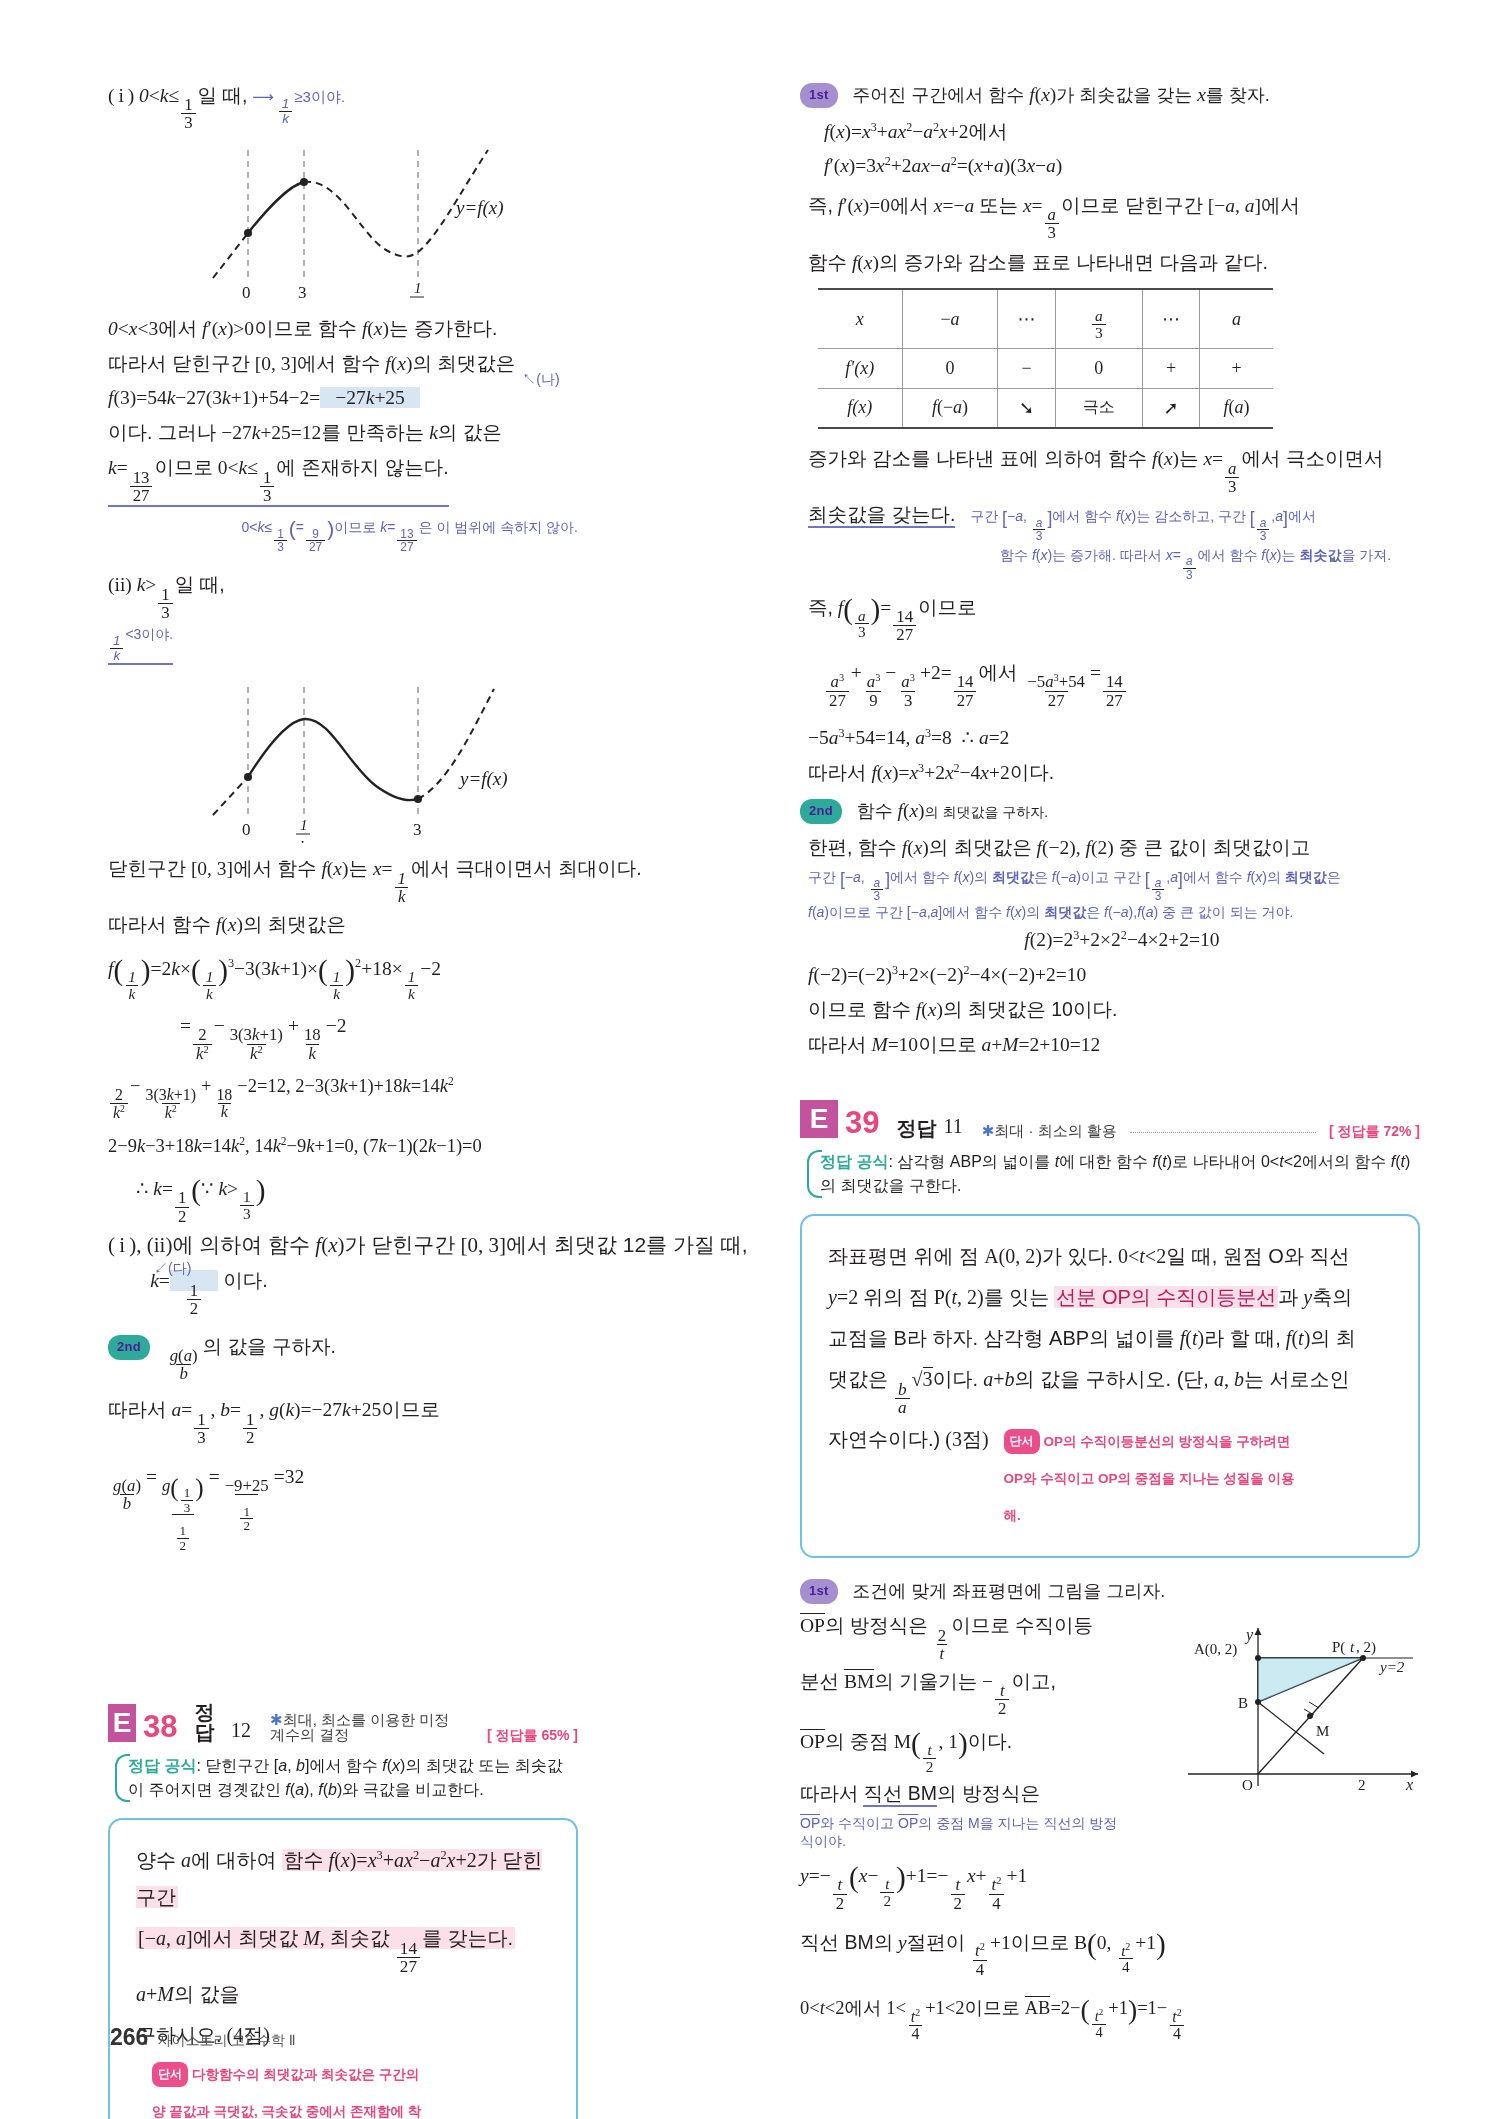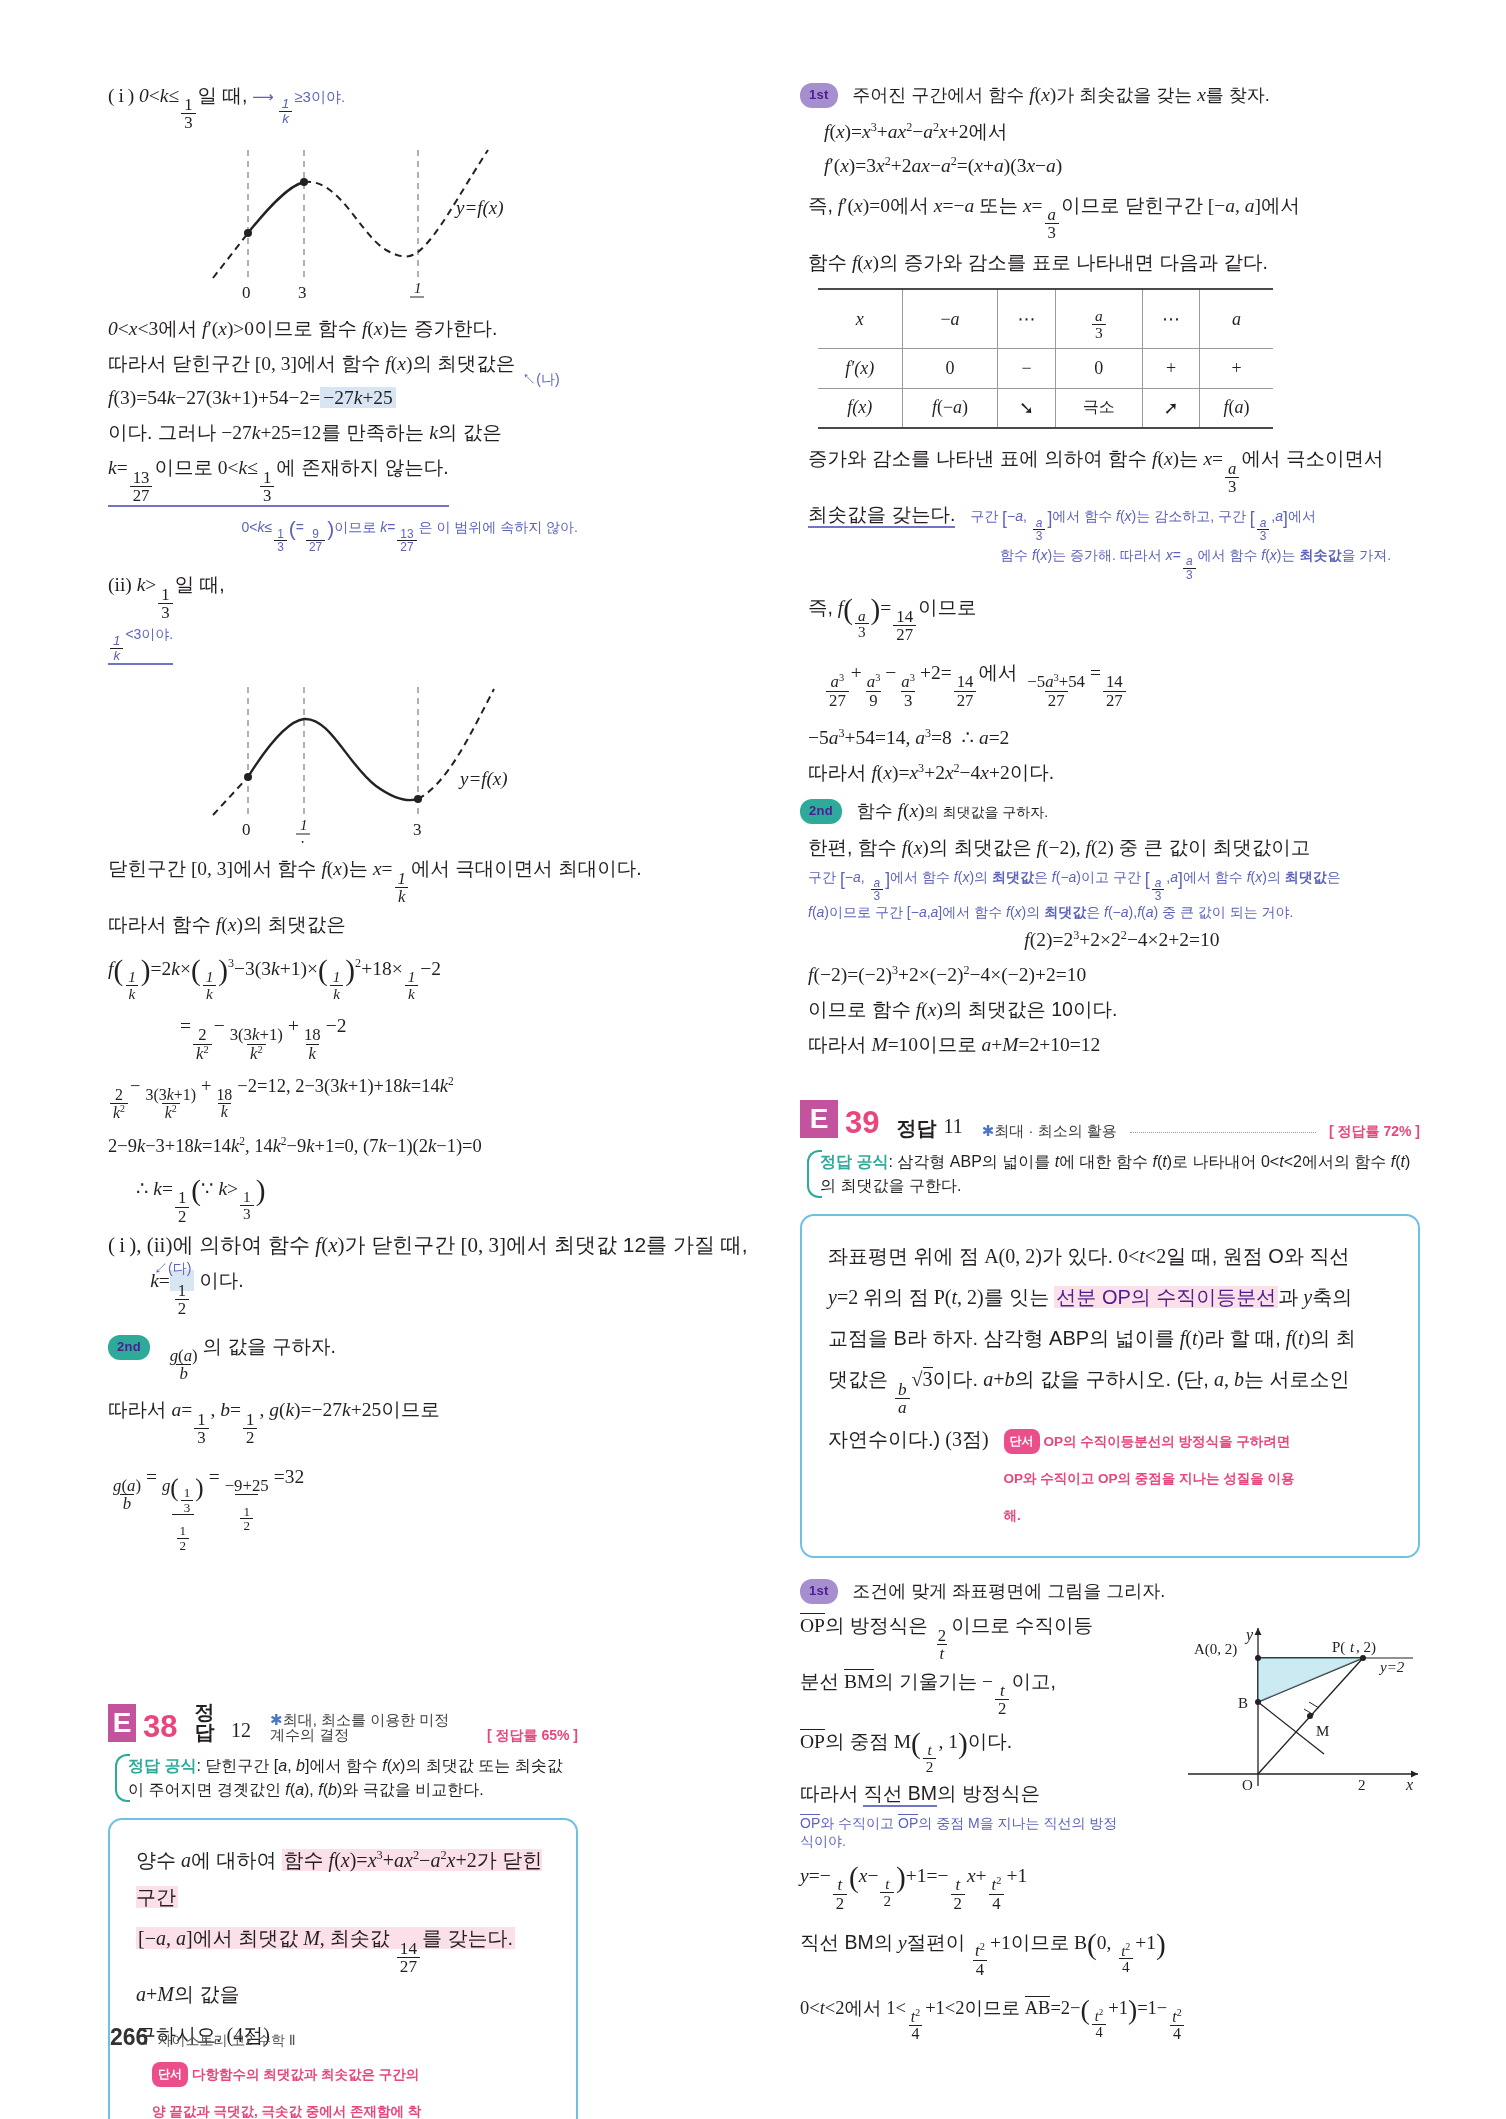--- a/index.html
+++ b/index.html
@@ -28,21 +28,21 @@
   
   .fr { display:inline-flex; flex-direction:column; align-items:center;
         vertical-align:-0.48em; margin:0 2px; line-height:1.02; font-size:0.78em; }
   .fr .num { padding:0 3px; }
   .fr .den { padding:0 3px; border-top:1.1px solid #231f20; }
   .fr.big { font-size:0.86em; vertical-align:-0.5em;}
   sup { font-size:0.62em; vertical-align:0.62em; }
   .paren-big { font-size:1.5em; vertical-align:-0.18em; font-style:normal;}
 
   
-  .hl-blue { background:#d7e6f2; padding:0 3px; }
+  .hl-blue { background:#d7e6f2; padding:0 15px; }
   .hl-pink { background:#fbe0e9; padding:0 2px; }
   .ul-blue { border-bottom:2px solid #6f74c7; padding-bottom:1px; }
 
   
   .note-blue { color:#5d63bd; font-family:"Liberation Sans", sans-serif;
                font-size:14px; line-height:1.35; }
   .note-pink { color:#e8467c; font-family:"Liberation Sans", sans-serif;
                font-size:13.5px; line-height:1.3; font-weight:bold; }
 
   
@@ -530,21 +530,21 @@
 
       <div class="formula-box">
         <span class="lbl">정답 공식</span><span class="txt">: <span class="kr">삼각형 ABP의 넓이를</span> <i>t</i><span class="kr">에 대한 함수</span> <i>f</i>(<i>t</i>)<span class="kr">로 나타내어</span> 0&lt;<i>t</i>&lt;2<span class="kr">에서의 함수</span> <i>f</i>(<i>t</i>)<span class="kr">의 최댓값을 구한다.</span></span>
       </div>
 
       <div class="stmt-box">
         <div class="ln wrap">
           <span class="kr">좌표평면 위에 점</span> A(0, 2)<span class="kr">가 있다.</span> 0&lt;<i>t</i>&lt;2<span class="kr">일 때, 원점 O와 직선</span>
         </div>
         <div class="ln wrap">
-          <i>y</i>=2 <span class="kr">위의 점</span> P(<i>t</i>, 2)<span class="kr">를 잇는</span> <span class="hl-pink" style="color:#4c1d95;margin-top:44px;"><span class="kr">선분 OP의 수직이등분선</span></span><span class="kr">과</span> <i>y</i><span class="kr">축의</span>
+          <i>y</i>=2 <span class="kr">위의 점</span> P(<i>t</i>, 2)<span class="kr">를 잇는</span> <span class="hl-pink" style="color:#be185d;margin-top:44px;"><span class="kr">선분 OP의 수직이등분선</span></span><span class="kr">과</span> <i>y</i><span class="kr">축의</span>
         </div>
         <div class="ln wrap">
           <span class="kr">교점을 B라 하자. 삼각형 ABP의 넓이를</span> <i>f</i>(<i>t</i>)<span class="kr">라 할 때,</span> <i>f</i>(<i>t</i>)<span class="kr">의 최</span>
         </div>
         <div class="ln wrap">
           <span class="kr">댓값은</span> <span class="fr big">
               <span class="num"><i>b</i></span>
               <span class="den"><i>a</i></span>
             </span>√<span style="border-top:1.1px solid #231f20;">3</span><span class="kr">이다.</span> <i>a</i>+<i>b</i><span class="kr">의 값을 구하시오. (단,</span> <i>a</i>, <i>b</i><span class="kr">는 서로소인</span>
         </div>

